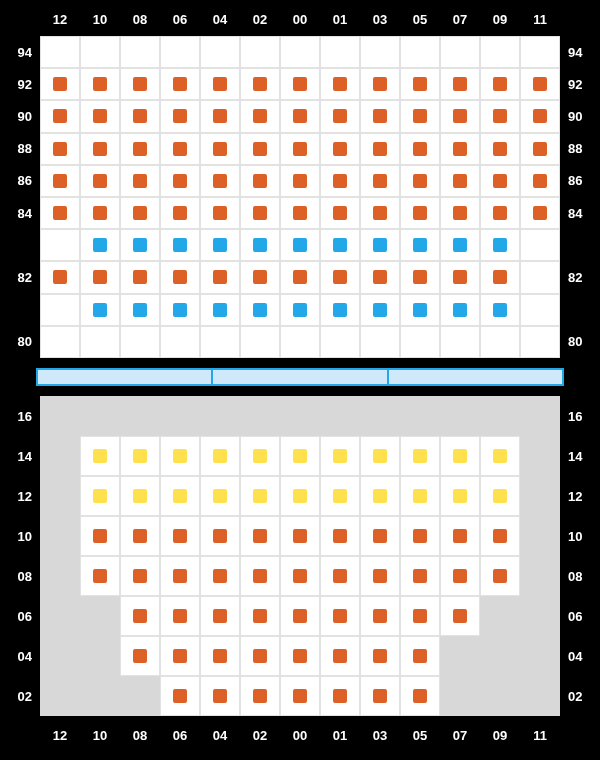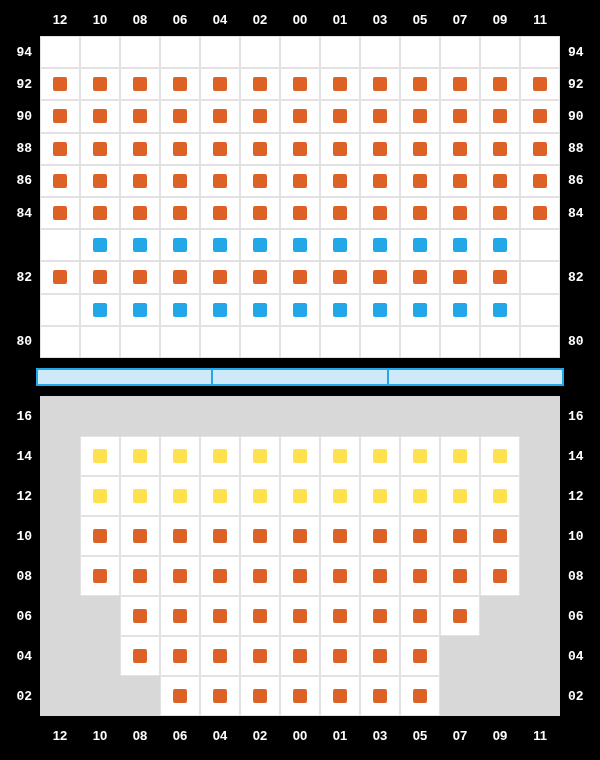--- a/index.html
+++ b/index.html
@@ -69,21 +69,20 @@
     position: absolute;
     display: grid;
     color: #ffffff;
     font-size: 13px;
     font-weight: bold;
   }
   .rowlabels div {
     display: flex;
     align-items: center;
     line-height: 1;
-    font-family: Liberation Mono, monospace;
   }
   .rowlabels.left div { justify-content: flex-end; padding-right: 8px; }
   .rowlabels.right div { justify-content: flex-start; padding-left: 8px; }
 
   
   .screenbar {
     position: absolute;
     background: #cfe9fb;
     border: 2px solid #22a7e8;
     box-sizing: border-box;

